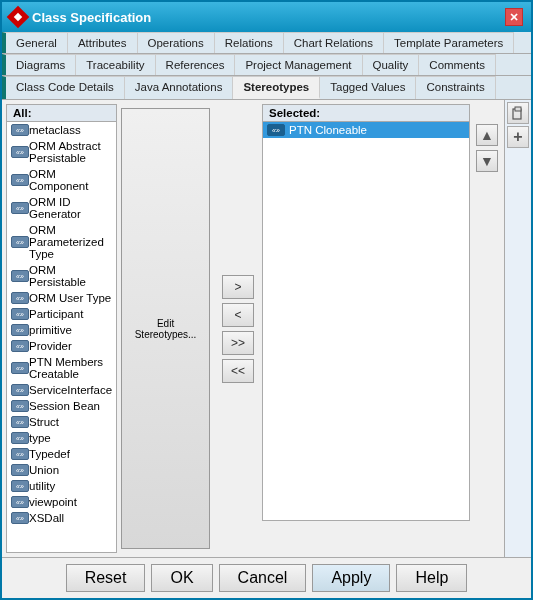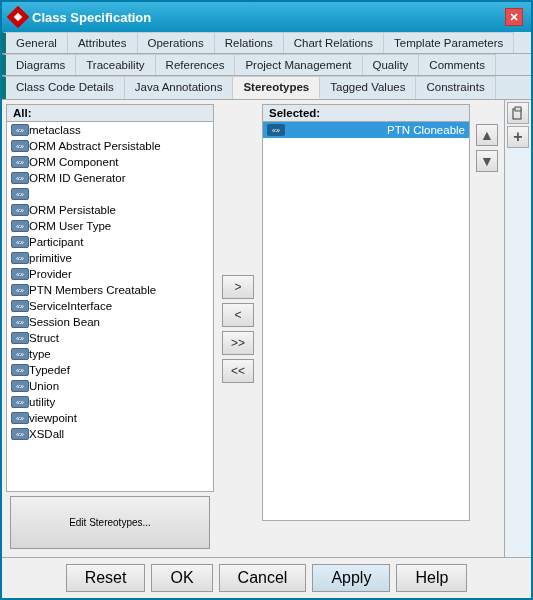--- a/index.html
+++ b/index.html
@@ -158,21 +158,21 @@
       border: 1px solid #aaa;
       background: white;
     }
     .right-list-item {
       display: flex;
       align-items: center;
       padding: 2px 4px;
       gap: 4px;
       font-size: 11.5px;
     }
-    .right-list-item.selected { background: #3399dd; color: white; justify-content: space-between; }
+    .right-list-item.selected { background: #3399dd; color: white; }
     .side-buttons {
       display: flex;
       flex-direction: column;
       align-items: center;
       gap: 4px;
       padding: 4px 2px;
       justify-content: flex-start;
       padding-top: 20px;
     }
     .side-nav-btn {
@@ -288,21 +288,21 @@
     <div class="tab">Java Annotations</div>
     <div class="tab active">Stereotypes</div>
     <div class="tab">Tagged Values</div>
     <div class="tab">Constraints</div>
   </div>
 
   <div class="main-content">
     <div class="inner-content">
       <div class="lists-row">
 
-        <div style="display:flex;flex-direction:column;flex:1;min-width:0;">
+        <div style="display:flex;flex:1;min-width:0;">
           <div class="left-panel">
             <div class="panel-label">All:</div>
             <div class="list-container">
               <div class="list-item">
                 <div class="item-icon">«»</div>
                 <span>metaclass</span>
               </div>
               <div class="list-item">
                 <div class="item-icon">«»</div>
                 <span>ORM Abstract Persistable</span>
@@ -310,20 +310,21 @@
               <div class="list-item">
                 <div class="item-icon">«»</div>
                 <span>ORM Component</span>
               </div>
               <div class="list-item">
                 <div class="item-icon">«»</div>
                 <span>ORM ID Generator</span>
               </div>
               <div class="list-item">
                 <div class="item-icon">«»</div>
+                <span>ORM Parameterized Type</span>
               </div>
               <div class="list-item">
                 <div class="item-icon">«»</div>
                 <span>ORM Persistable</span>
               </div>
               <div class="list-item">
                 <div class="item-icon">«»</div>
                 <span>ORM User Type</span>
               </div>
               <div class="list-item">

